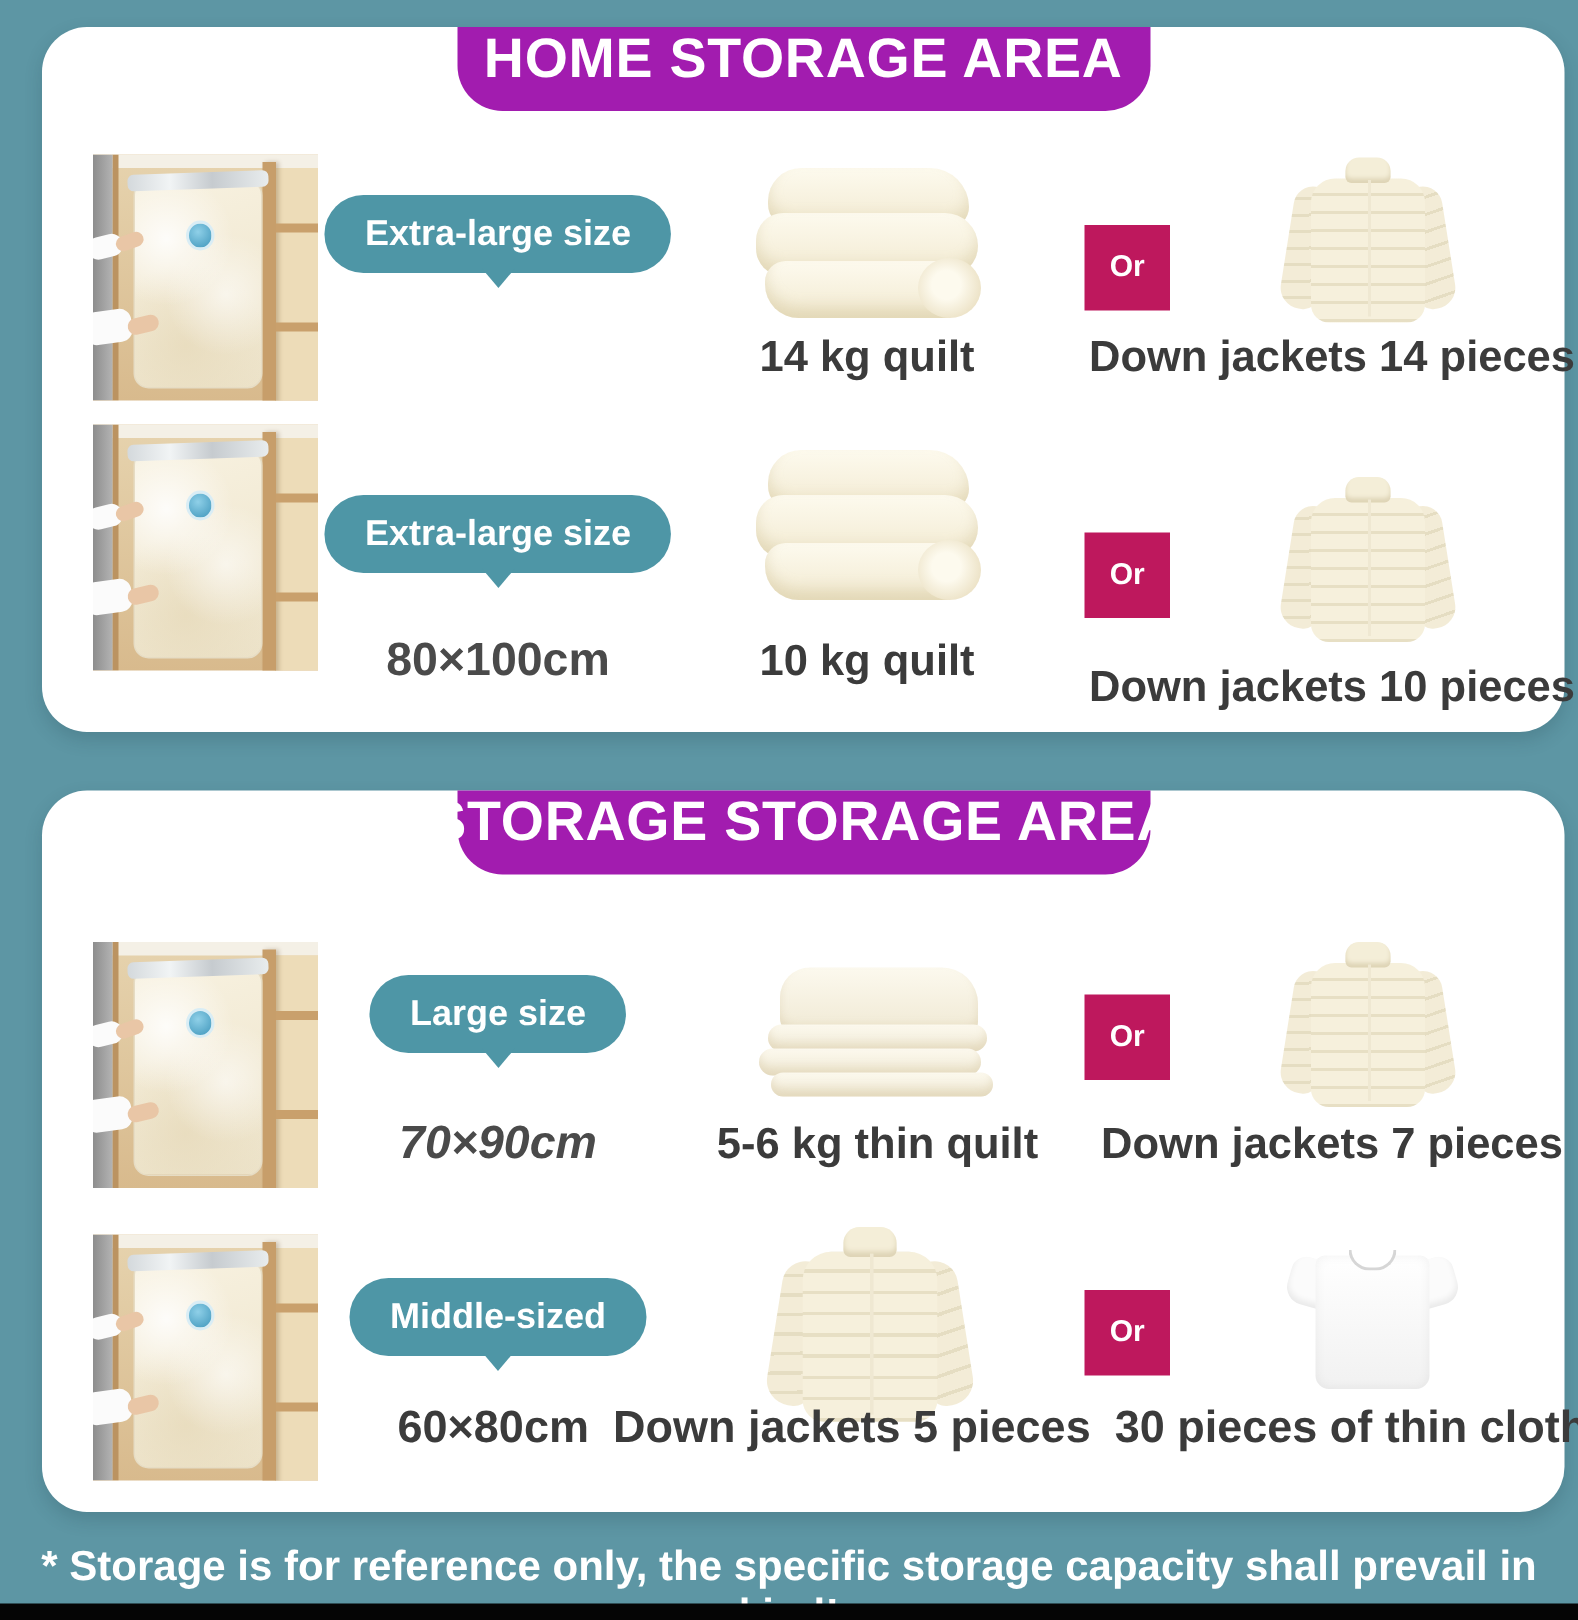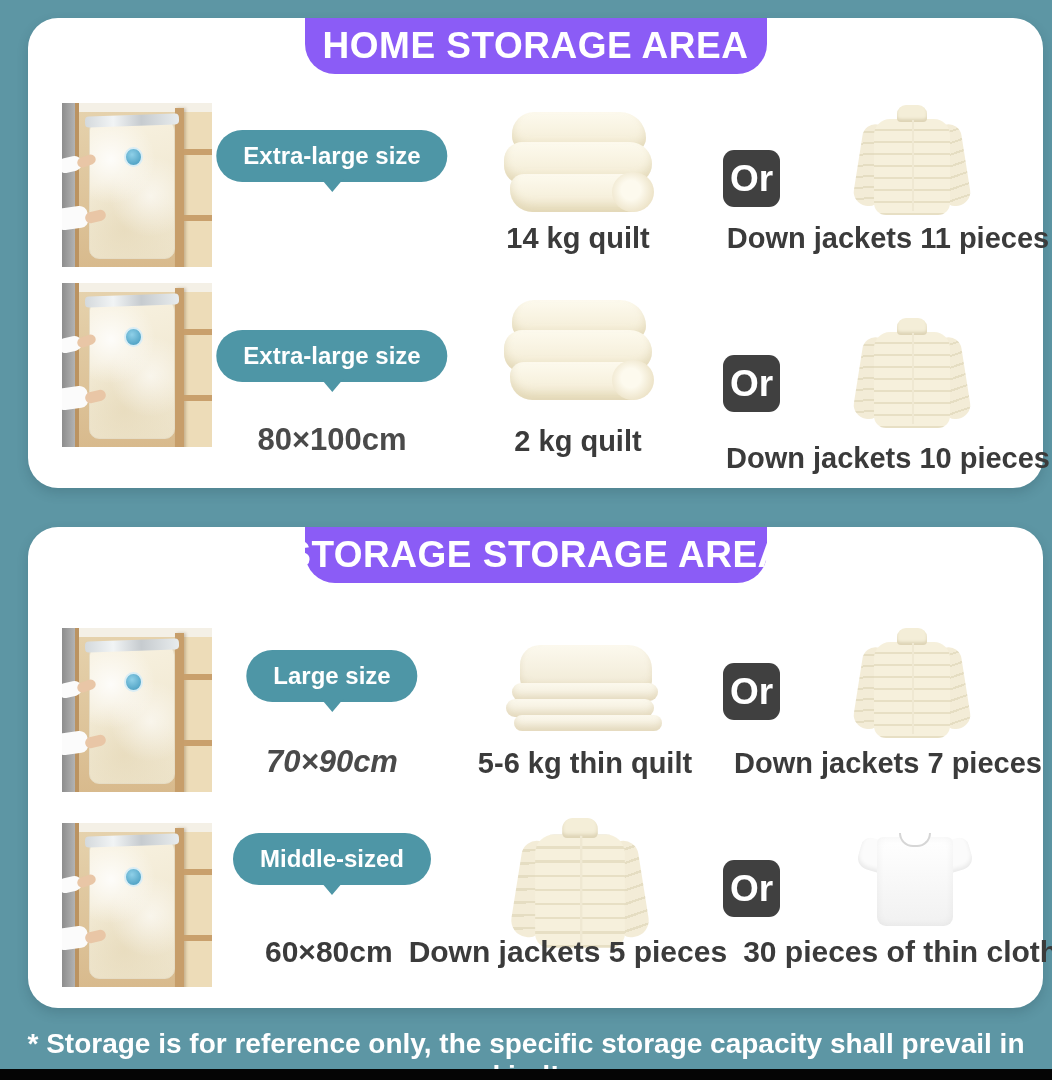--- a/index.html
+++ b/index.html
@@ -5,42 +5,42 @@
   html,body { margin:0; padding:0; }
   body { font-family:"Liberation Sans", sans-serif; }
   #stage { position:relative; width:1052px; height:1080px; background:#5D96A4; overflow:hidden; }
 
   
   .card { position:absolute; left:28px; width:1015px; background:#ffffff; border-radius:30px;
           box-shadow:0 5px 12px rgba(20,50,60,.18); }
   #card-home   { top:18px;  height:470px; }
   #card-travel { top:527px; height:481px; }
   .banner { position:absolute; top:0; left:50%; transform:translateX(-50%);
-            width:462px; height:56px; background:#8b5cf6; border-radius:0 0 30px 30px;
-            display:flex; align-items:center; justify-content:center;
+            width:462px; height:56px; background:#a21caf; border-radius:0 0 30px 30px;
+            display:flex; justify-content:center;
             color:#ffffff; font-size:37px; font-weight:bold; letter-spacing:.5px; white-space:nowrap; }
 
   
   .badge { position:absolute; transform:translateX(-50%);
            display:inline-flex; align-items:center; justify-content:center;
            height:52px; padding:0 27px; background:#4E96A6; color:#fff;
            font-size:24px; font-weight:bold; border-radius:27px; white-space:nowrap; }
   .badge::after { content:''; position:absolute; bottom:-10px; left:50%; transform:translateX(-50%);
            width:0; height:0; border-left:11px solid transparent; border-right:11px solid transparent;
            border-top:13px solid #4E96A6; }
 
   .size-text { position:absolute; transform:translateX(-50%); color:#4A4A4A;
            font-size:31px; font-weight:bold; white-space:nowrap; }
   .item-label { position:absolute; transform:translateX(-50%); color:#3B3B3B;
            font-size:29px; font-weight:bold; white-space:nowrap; }
 
   .or-circle { position:absolute; width:57px; height:57px; border-radius:50%；
            }
-  .or-circle { background:#404040; color:#fff; display:flex; align-items:center; justify-content:center;
-           font-size:37px; font-weight:bold;border-radius:11px; }
+  .or-circle { background:#be185d; color:#fff; display:flex; align-items:center; justify-content:center;
+           font-size:20px; font-weight:bold; }
 
   
   .photo { position:absolute; width:150px; height:164px; overflow:hidden; background:linear-gradient(180deg,#e6d3ae,#d8ba8d); }
   .ph-top { position:absolute; top:0; left:13px; right:0; height:9px; background:#f4f0e6; }
   .ph-left-strip { position:absolute; left:0; top:0; width:13px; height:100%; background:linear-gradient(90deg,#8d8d8d,#b3b3b3); }
   .ph-innerline { position:absolute; left:13px; top:0; width:4px; height:100%; background:#bb9361; }
   .ph-rightcol { position:absolute; right:0; top:9px; width:30px; height:100%; background:#eddcb8; }
   .ph-divider { position:absolute; right:28px; top:5px; width:9px; height:100%; background:#c79e6a; box-shadow:2px 0 3px rgba(90,60,20,.25); }
   .ph-shelf { position:absolute; right:0; width:28px; height:6px; background:#c9a06c; }
   .ph-bag { position:absolute; left:27px; top:17px; width:84px; height:137px; border-radius:10px;
@@ -151,21 +151,21 @@
 
     <div class="or-circle" style="left:695px; top:132px;">Or</div>
 
     <div class="jacket" style="left:884px; top:87px;">
       <div class="jk-sleeve jk-sleeve-l"></div>
       <div class="jk-sleeve jk-sleeve-r"></div>
       <div class="jk-body"></div>
       <div class="jk-collar"></div>
       <div class="jk-zip"></div>
     </div>
-    <div class="item-label" style="left:860px; top:204px;">Down jackets 11 pieces</div>
+    <div class="item-label" style="left:860px; top:204px;">Down jackets 14 pieces</div>
 
     <div class="photo" style="left:34px; top:265px;">
       <div class="ph-top"></div>
       <div class="ph-rightcol"></div>
       <div class="ph-divider"></div>
       <div class="ph-shelf" style="top:46px;"></div>
       <div class="ph-shelf" style="top:112px;"></div>
       <div class="ph-innerline"></div>
       <div class="ph-left-strip"></div>
       <div class="ph-bag">
@@ -179,21 +179,21 @@
     </div>
     <div class="badge" style="left:304px; top:312px;">Extra-large size</div>
     <div class="size-text" style="left:304px; top:404px;text-align:right;">80×100cm</div>
 
     <div class="quilt" style="left:550px; top:282px;">
       <div class="q-layer q-top"></div>
       <div class="q-layer q-mid"></div>
       <div class="q-layer q-bot"></div>
       <div class="q-roll"></div>
     </div>
-    <div class="item-label" style="left:550px; top:407px;">2 kg quilt</div>
+    <div class="item-label" style="left:550px; top:407px;">10 kg quilt</div>
 
     <div class="or-circle" style="left:695px; top:337px;">Or</div>
 
     <div class="jacket" style="left:884px; top:300px;">
       <div class="jk-sleeve jk-sleeve-l"></div>
       <div class="jk-sleeve jk-sleeve-r"></div>
       <div class="jk-body"></div>
       <div class="jk-collar"></div>
       <div class="jk-zip"></div>
     </div>
@@ -254,21 +254,21 @@
       <div class="ph-left-strip"></div>
       <div class="ph-bag">
         <div class="ph-seal"></div>
         <div class="ph-valve"></div>
       </div>
       <div class="ph-sleeve ph-sleeve-1"></div>
       <div class="ph-hand ph-hand-1"></div>
       <div class="ph-sleeve ph-sleeve-2"></div>
       <div class="ph-hand ph-hand-2"></div>
     </div>
-    <div class="badge" style="left:304px; top:306px;">Middle-sized</div>
+    <div class="badge" style="left:304px; top:325px;">Middle-sized</div>
 
     <div class="jacket jacket-lg" style="left:552px; top:291px;">
       <div class="jk-sleeve jk-sleeve-l"></div>
       <div class="jk-sleeve jk-sleeve-r"></div>
       <div class="jk-body"></div>
       <div class="jk-collar"></div>
       <div class="jk-zip"></div>
     </div>
 
     <div class="or-circle" style="left:695px; top:333px;">Or</div>

